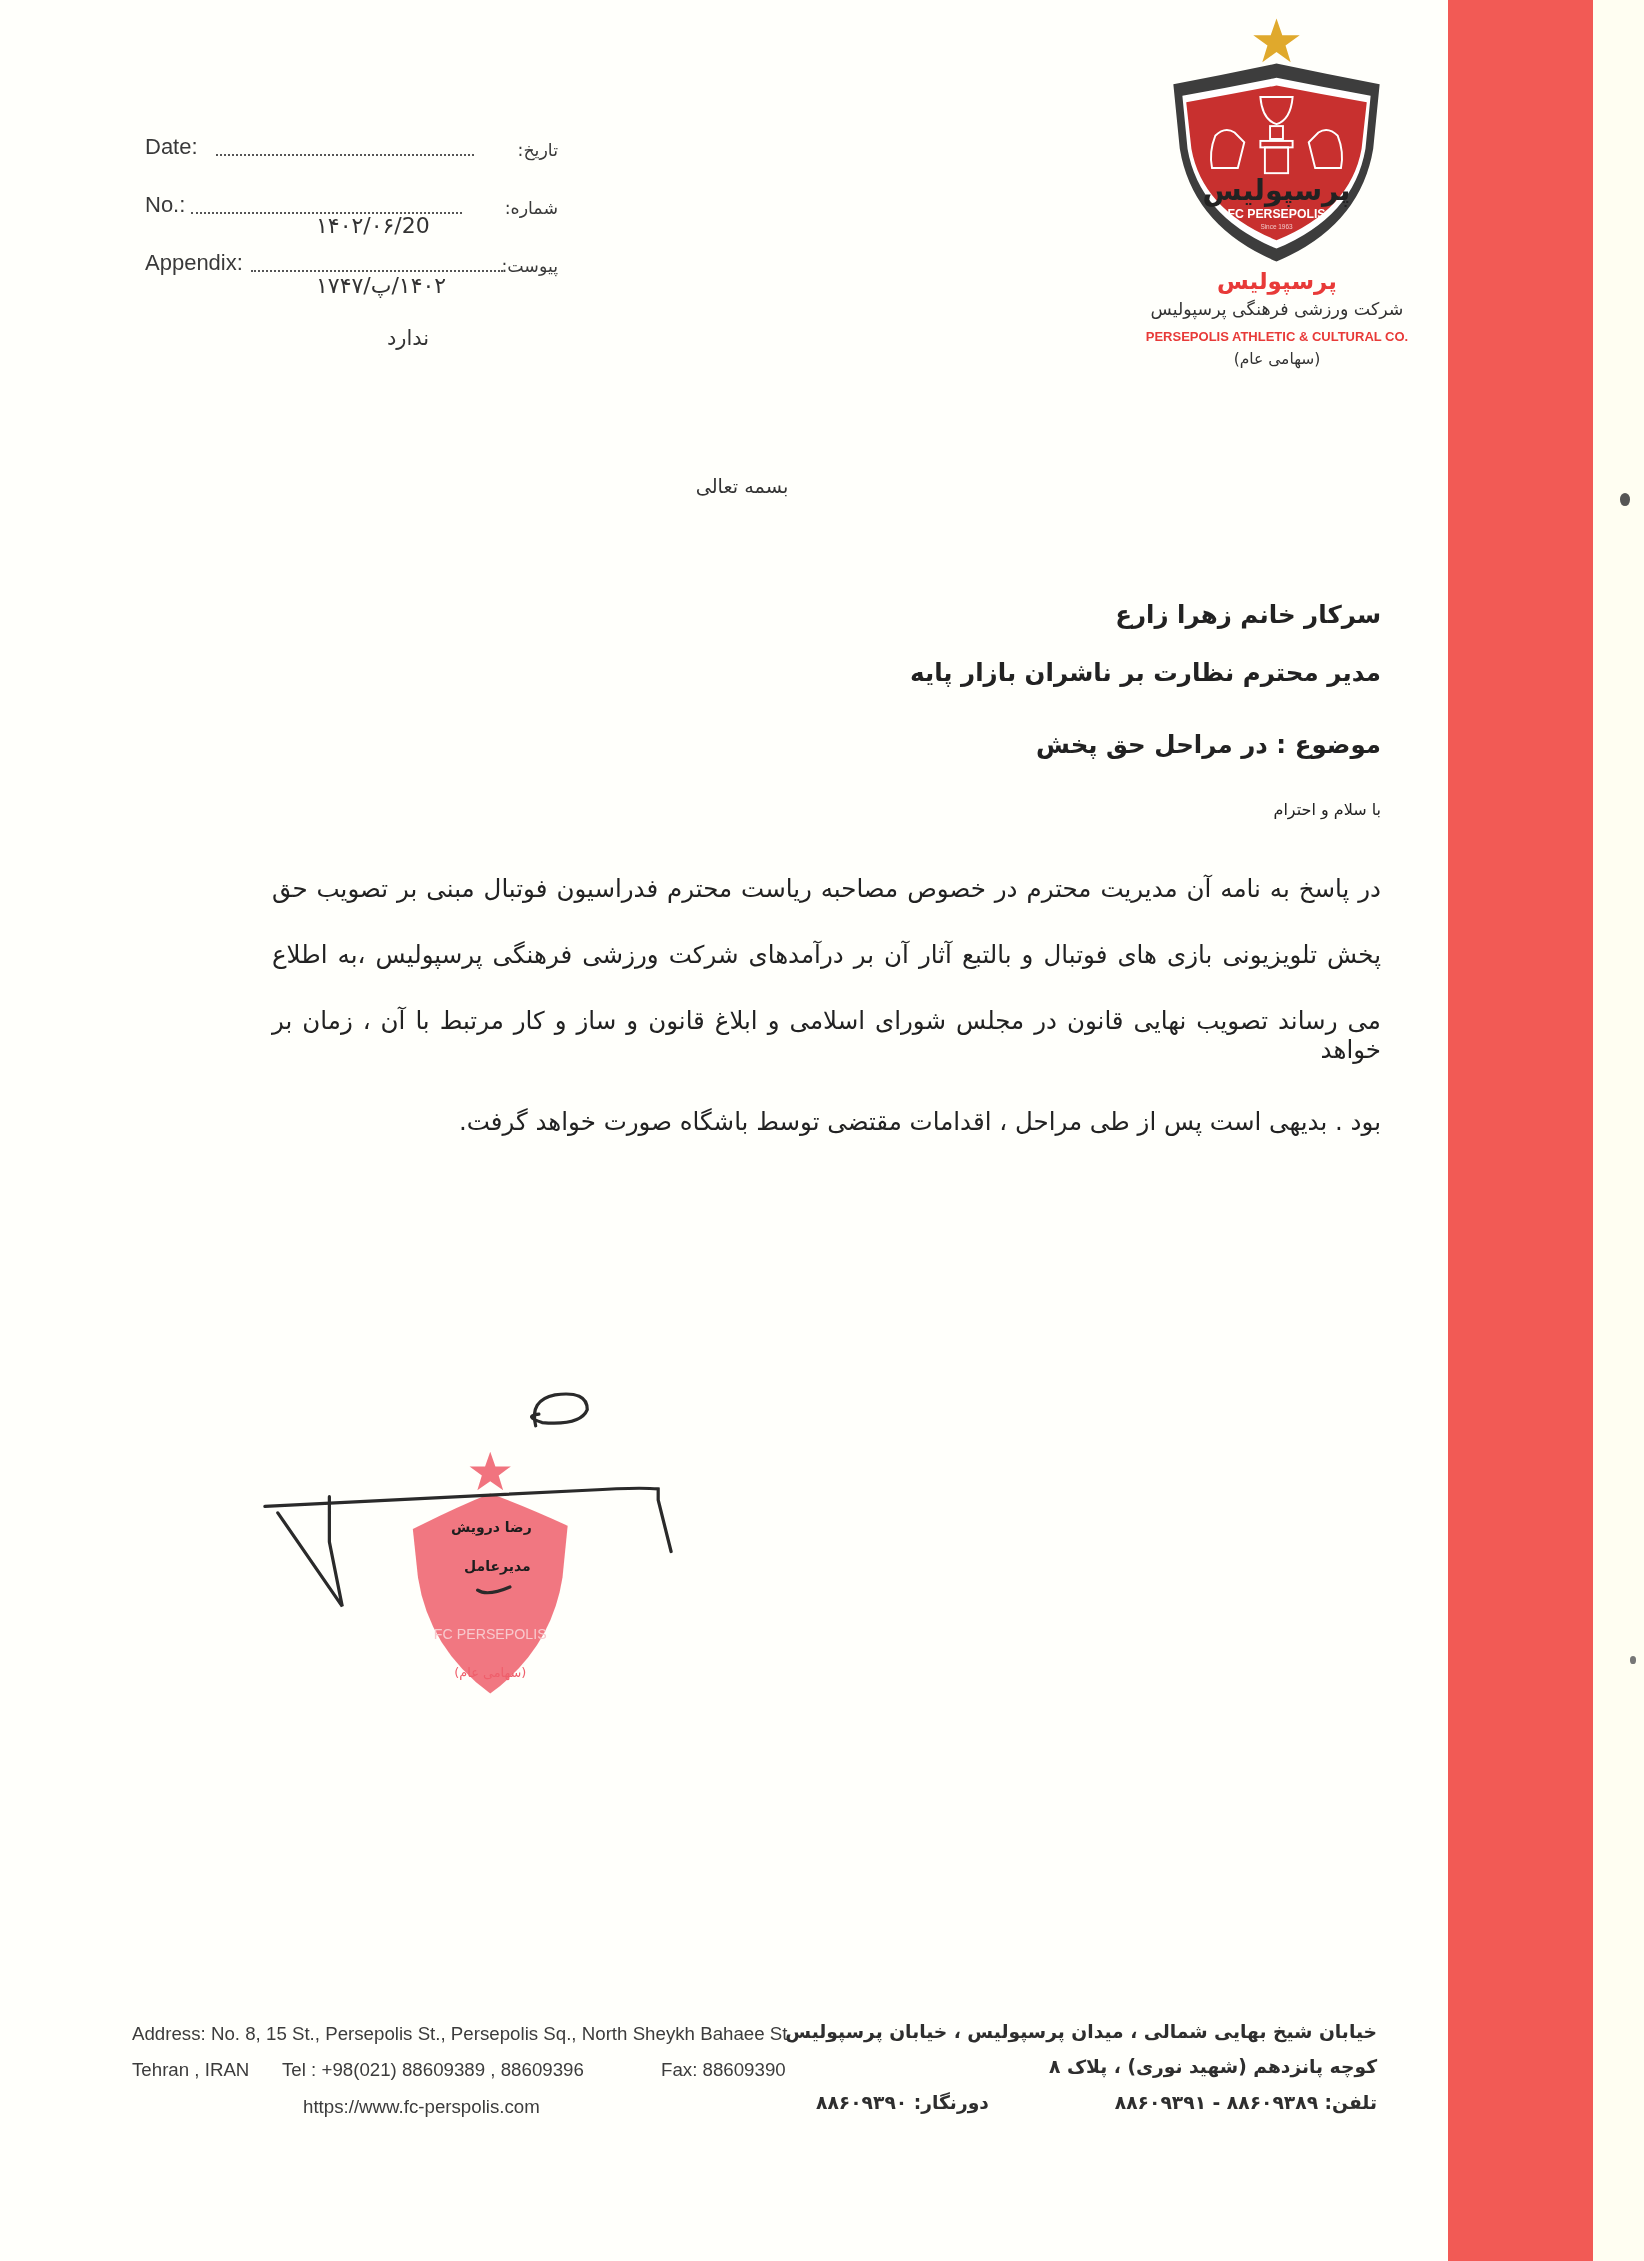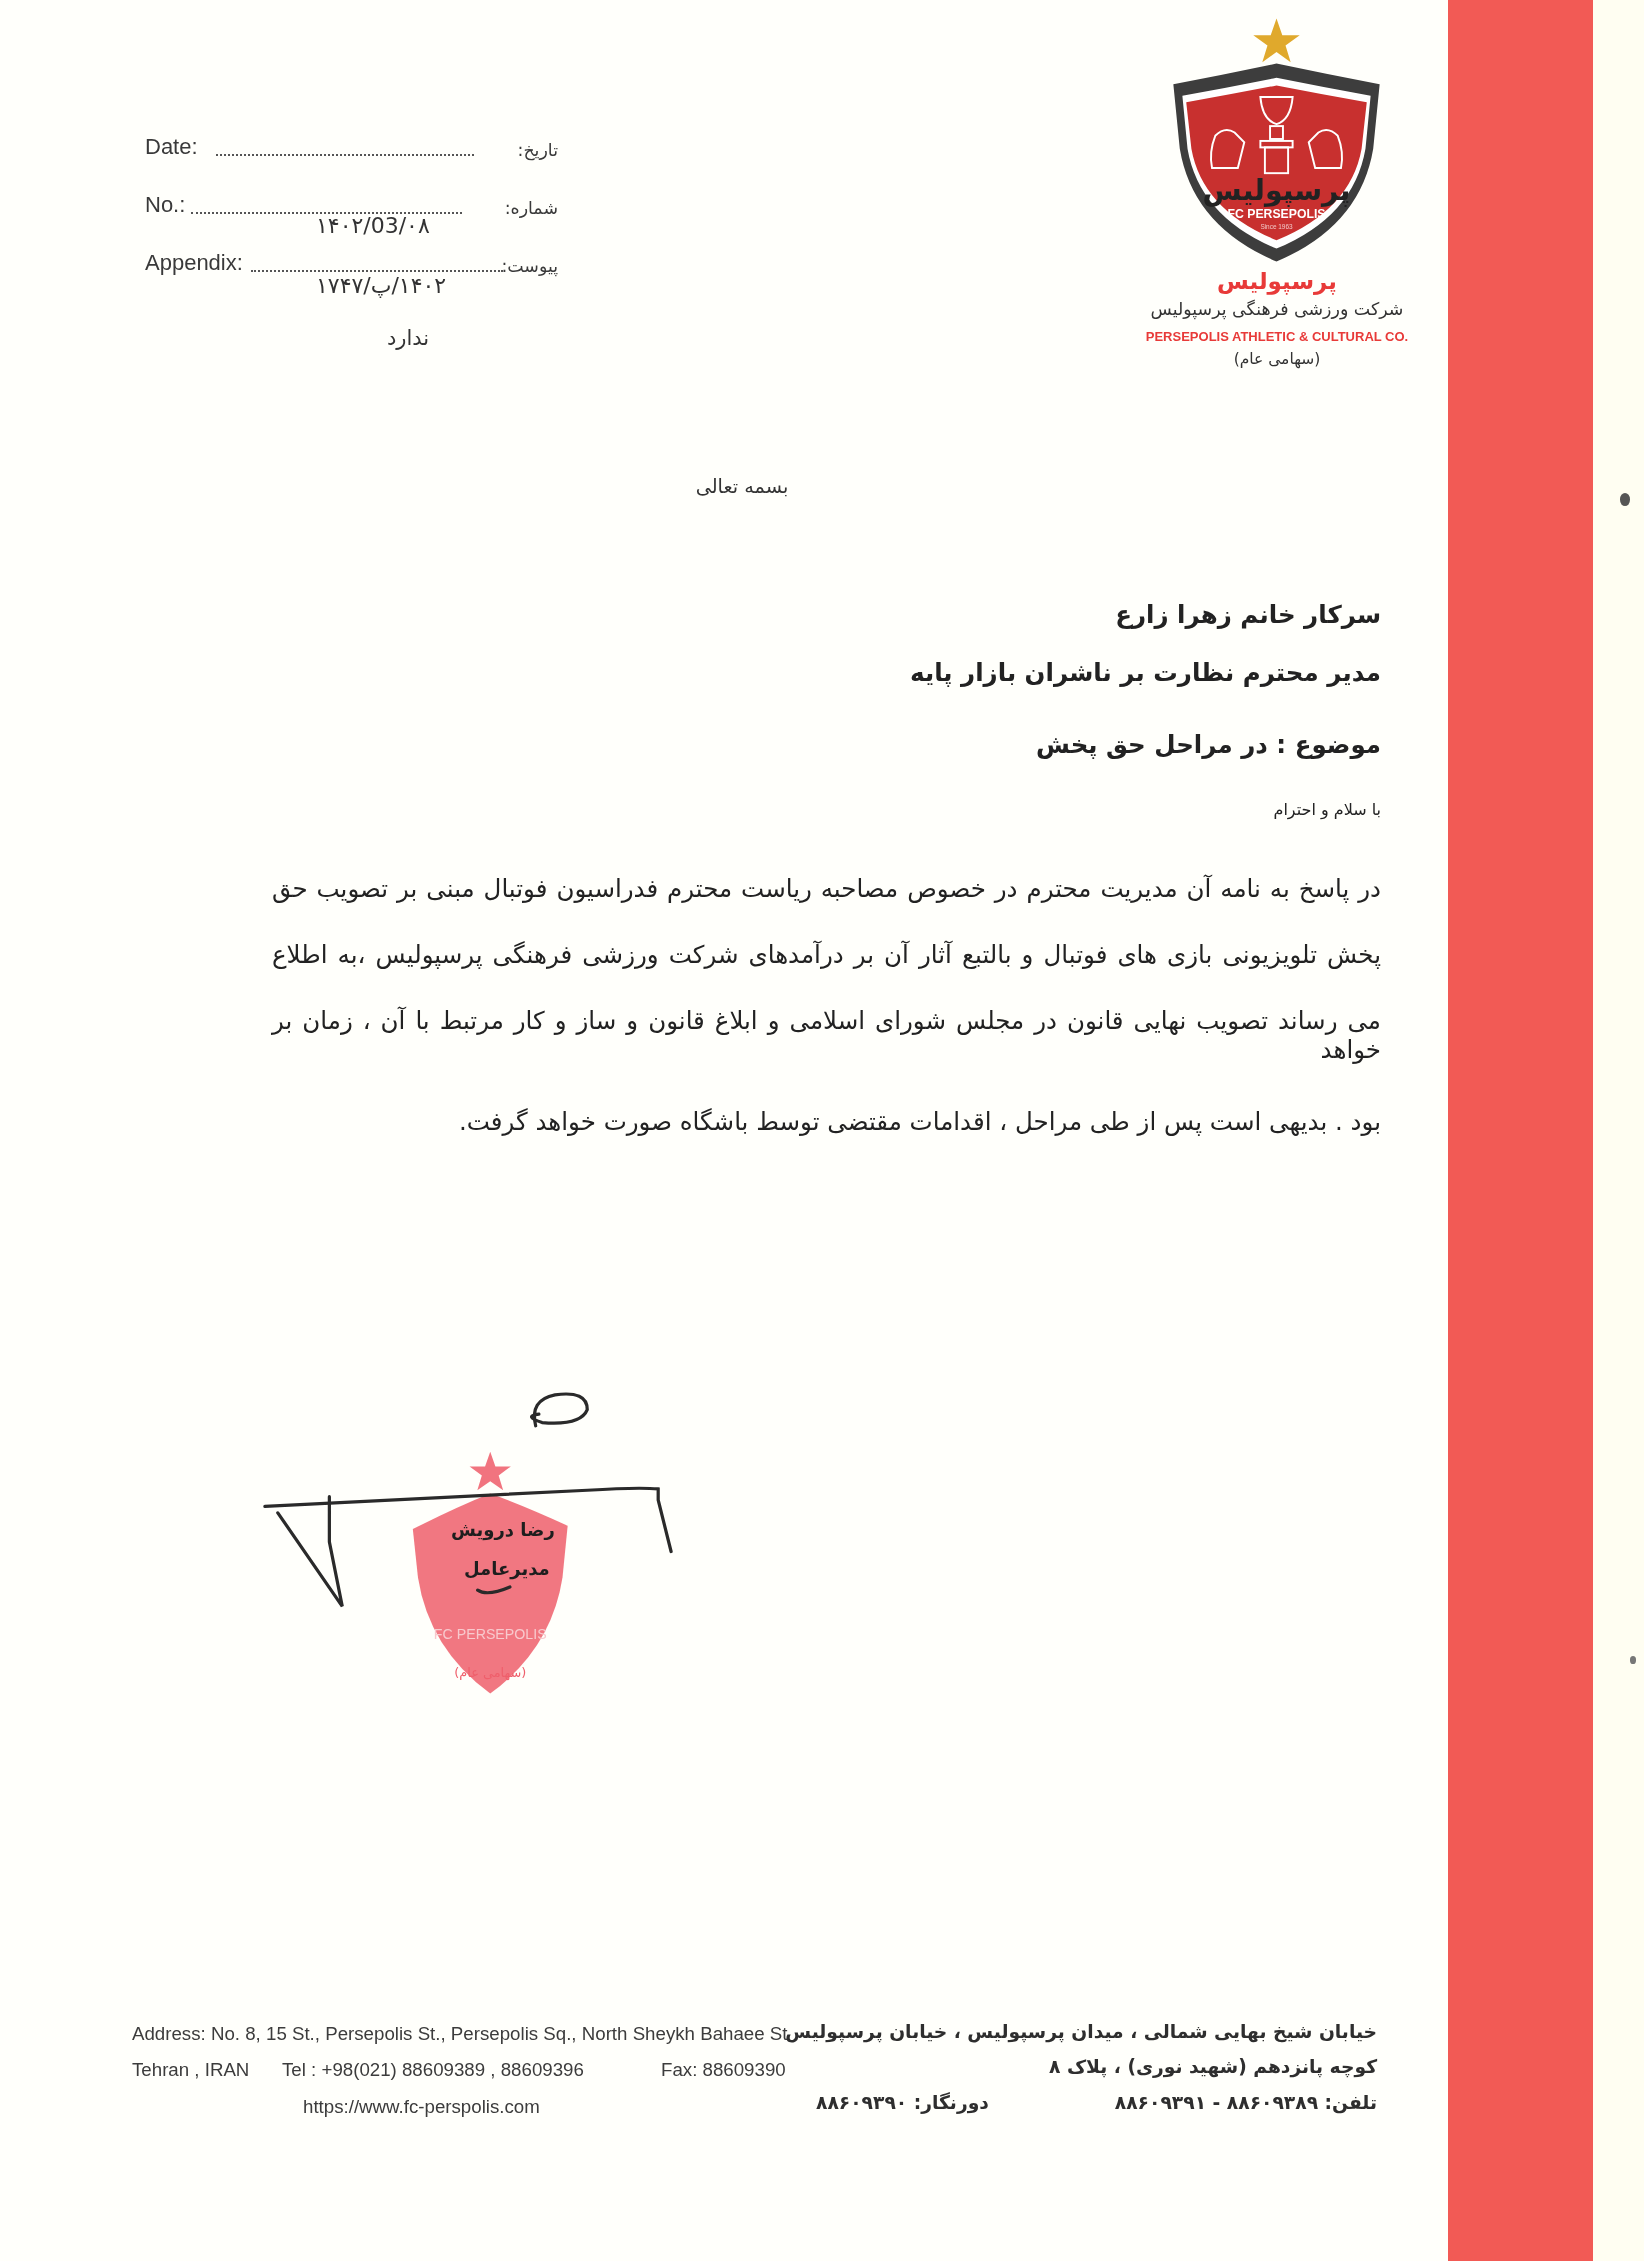--- a/index.html
+++ b/index.html
@@ -30,21 +30,21 @@
   .basmala { position:absolute; left:684px; top:475px; width:116px; text-align:center; font-size:19.3px; color:#333; direction:rtl; }
 
   .rtl { direction:rtl; text-align:right; position:absolute; right:264px; }
   .addr { font-size:24.5px; font-weight:bold; color:#222; }
   .salam { font-size:16px; color:#222; }
   .body-line { font-size:24.5px; color:#222; width:1109px; text-align:justify; text-align-last:justify; }
   .body-last { text-align-last:right;margin-top:36px; }
 
   
   .stamp { position:absolute; left:387px; top:1416px; width:271px; height:310px; }
-  .stamp-text { position:absolute; direction:rtl; font-weight:bold; color:#1e1e1e; font-size:18px; }
+  .stamp-text { position:absolute; direction:rtl; font-weight:bold; color:#1e1e1e; font-size:14px; }
   .signature { position:absolute; left:252px; top:1387px; width:490px; height:271px; }
 
   
   .foot-en { position:absolute; font-family:"Liberation Sans", sans-serif; font-size:18.7px; color:#3c3c3c; }
   .foot-fa { position:absolute; direction:rtl; font-size:18.7px; font-weight:bold; color:#2e2e2e; }
 </style>
 </head>
 <body>
 
 <div class="red-strip"></div>
@@ -55,21 +55,21 @@
 <div class="field" style="top:126px;">
   <span class="en">Date:</span>
   <span class="dots" style="left:71px; width:258px;"></span>
   <span class="fa">تاریخ:</span>
 </div>
 <div class="field" style="top:184px;">
   <span class="en">No.:</span>
   <span class="dots" style="left:46px; width:271px;"></span>
   <span class="fa">شماره:</span>
 </div>
-<div class="hval" style="left:316px; top:213px;">۱۴۰۲/03/۰۸</div>
+<div class="hval" style="left:316px; top:213px;">۱۴۰۲/۰۶/20</div>
 <div class="field" style="top:242px;">
   <span class="en">Appendix:</span>
   <span class="dots" style="left:106px; width:252px;"></span>
   <span class="fa">پیوست:</span>
 </div>
 <div class="hval" style="left:316px; top:273px;">۱۴۰۲/پ/۱۷۴۷</div>
 <div class="hval" style="left:387px; top:326px; font-size:21px;">ندارد</div>
 
 <svg class="logo" viewBox="0 0 380 390">
   <polygon points="190,8 199,34 226,34 204,50 212,76 190,60 168,76 176,50 154,34 181,34" fill="#e0a92c"></polygon>

